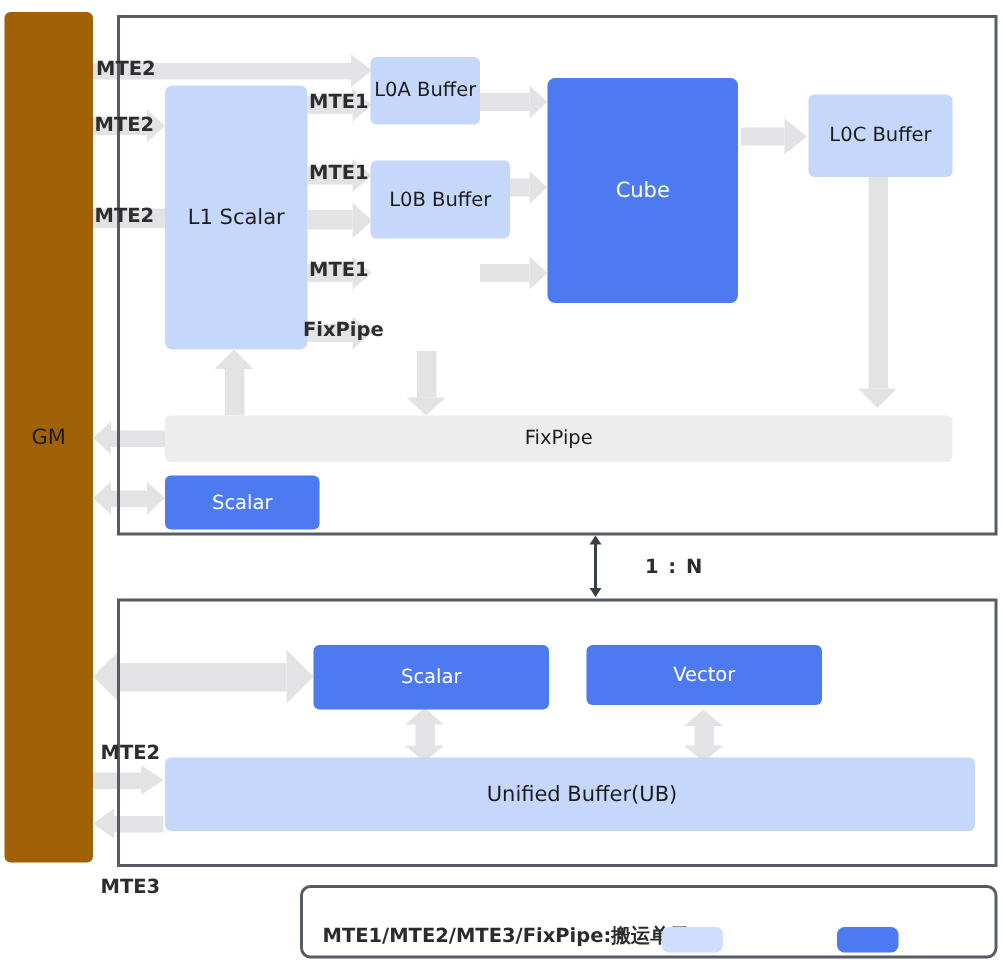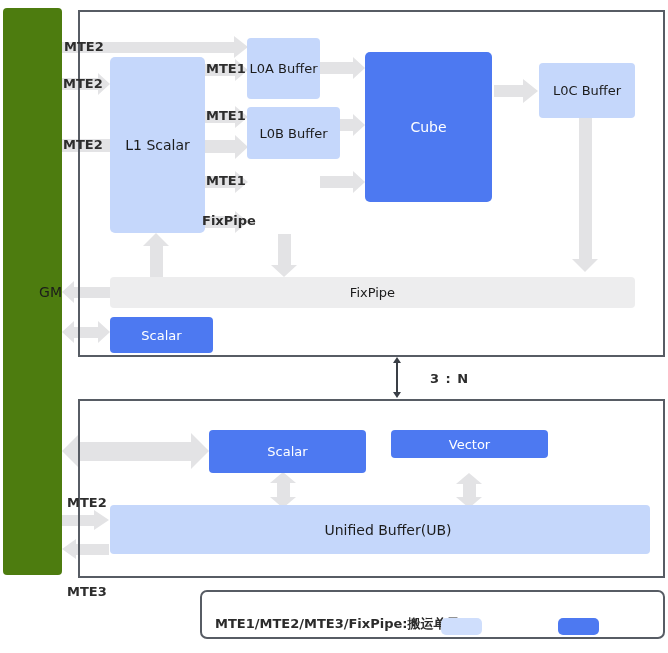--- a/index.html
+++ b/index.html
@@ -5,21 +5,21 @@
   html,body{margin:0;padding:0;background:#ffffff;}
   #canvas{
     position:relative;width:668px;height:653px;background:#ffffff;
     font-family:"DejaVu Sans","Liberation Sans",sans-serif;overflow:hidden;
   }
   .container{position:absolute;border:2px solid #575c64;background:transparent;box-sizing:border-box;}
   .block{position:absolute;display:flex;align-items:center;justify-content:center;
          box-sizing:border-box;font-size:14px;color:#1c1c1c;border-radius:5px;}
   .buf{background:#c5d7fb;}
   .compute{background:#4d79f1;color:#ffffff;}
-  .gmblk{background:#4d7c0f;border-radius:4px;justify-content:flex-end;}
+  .gmblk{background:#a16207;border-radius:4px;}
   .graybar{background:#ededee;border-radius:4px;}
   .abar{position:absolute;background:#e3e3e5;}
   .head{position:absolute;width:0;height:0;}
   .elabel{position:absolute;font-size:13px;font-weight:600;color:#2d2d2d;white-space:nowrap;}
   .small{font-size:13px;}
   .ratio-line{position:absolute;background:#3a3f46;}
   .legendbox{position:absolute;border:2px solid #575c64;border-radius:7px;box-sizing:border-box;background:#ffffff;}
   .legend-caption{position:absolute;font-size:13px;font-weight:700;color:#2b2b2b;white-space:nowrap;}
   .swatch{position:absolute;width:41px;height:17px;border-radius:5px;}
 </style>
@@ -105,21 +105,21 @@
   <div class="head" style="left:393px;top:357px;border-left:4px solid transparent;border-right:4px solid transparent;border-bottom:6px solid #3a3f46;"></div>
   <div class="head" style="left:393px;top:392px;border-left:4px solid transparent;border-right:4px solid transparent;border-top:6px solid #3a3f46;"></div>
 
   <div class="container" style="left:78px;top:10px;width:587px;height:347px;"></div>
   <div class="container" style="left:78px;top:399px;width:587px;height:179px;"></div>
 
   <div class="block buf" style="left:110px;top:57px;width:95px;height:176px;">
     <span>L1 Scalar</span>
   </div>
 
-  <div class="block buf small" style="left:247px;top:38px;width:73px;height:61px;border-radius:4px;">
+  <div class="block buf small" style="left:247px;top:38px;width:73px;height:45px;border-radius:4px;">
     <span>L0A Buffer</span>
   </div>
 
   <div class="block buf small" style="left:247px;top:107px;width:93px;height:52px;border-radius:4px;">
     <span>L0B Buffer</span>
   </div>
 
 
 
   <div class="block compute" style="left:365px;top:52px;width:127px;height:150px;">
@@ -135,38 +135,38 @@
   </div>
 
   <div class="block compute small" style="left:110px;top:317px;width:103px;height:36px;border-radius:4px;">
     <span>Scalar</span>
   </div>
 
   <div class="block compute small" style="left:209px;top:430px;width:157px;height:43px;border-radius:4px;">
     <span>Scalar</span>
   </div>
 
-  <div class="block compute small" style="left:391px;top:430px;width:157px;height:28px;border-radius:4px;">
+  <div class="block compute small" style="left:391px;top:430px;width:157px;height:40px;border-radius:4px;">
     <span>Vector</span>
   </div>
 
   <div class="block buf" style="left:110px;top:505px;width:540px;height:49px;border-radius:4px;padding-left:16px;">
     <span>Unified Buffer(UB)</span>
   </div>
 
   <span class="elabel" style="left:64px;top:39px;">MTE2</span>
   <span class="elabel" style="left:63px;top:76px;">MTE2</span>
   <span class="elabel" style="left:63px;top:137px;">MTE2</span>
   <span class="elabel" style="left:206px;top:61px;">MTE1</span>
   <span class="elabel" style="left:206px;top:108px;">MTE1</span>
   <span class="elabel" style="left:206px;top:173px;">MTE1</span>
   <span class="elabel" style="left:202px;top:213px;">FixPipe</span>
   <span class="elabel" style="left:67px;top:495px;">MTE2</span>
   <span class="elabel" style="left:67px;top:584px;">MTE3</span>
-  <span class="elabel" style="left:430px;top:371px;letter-spacing:1px;">3 : N</span>
+  <span class="elabel" style="left:430px;top:371px;letter-spacing:1px;">1 : N</span>
 
   <div class="legendbox" style="left:200px;top:590px;width:465px;height:49px;">
     <span class="legend-caption" style="left:13px;top:23px;">MTE1/MTE2/MTE3/FixPipe:搬运单元</span>
     <span class="swatch" style="left:239px;top:26px;background:#cfdefc;"></span>
     <span class="swatch" style="left:356px;top:26px;background:#4d79f1;"></span>
   </div>
 
 </div>
 
 </body></html>

